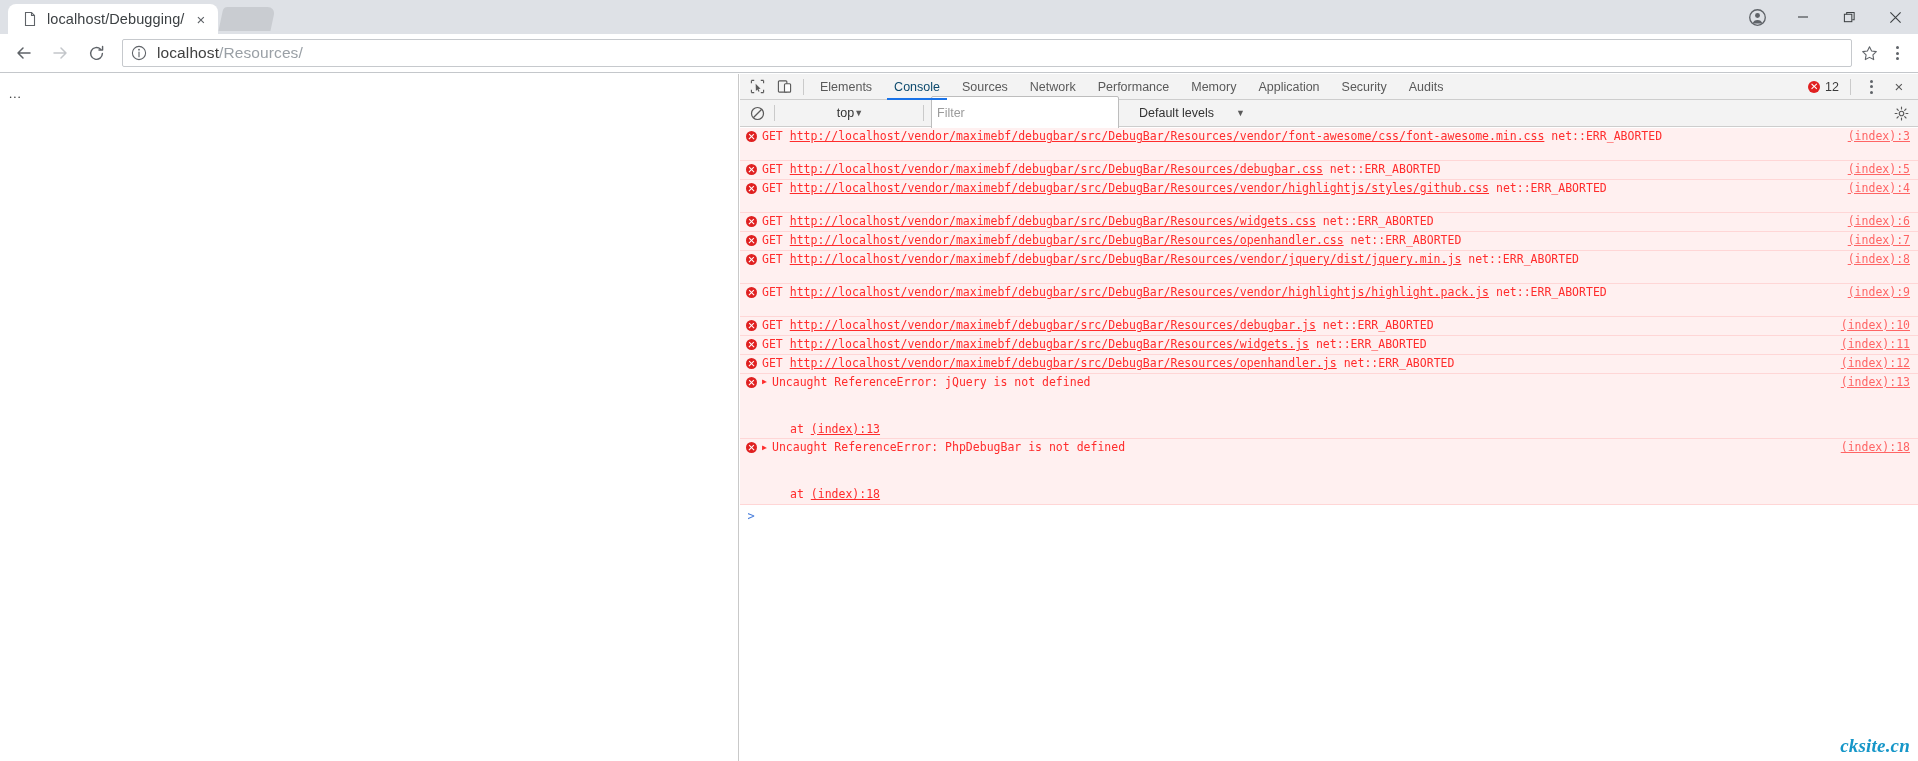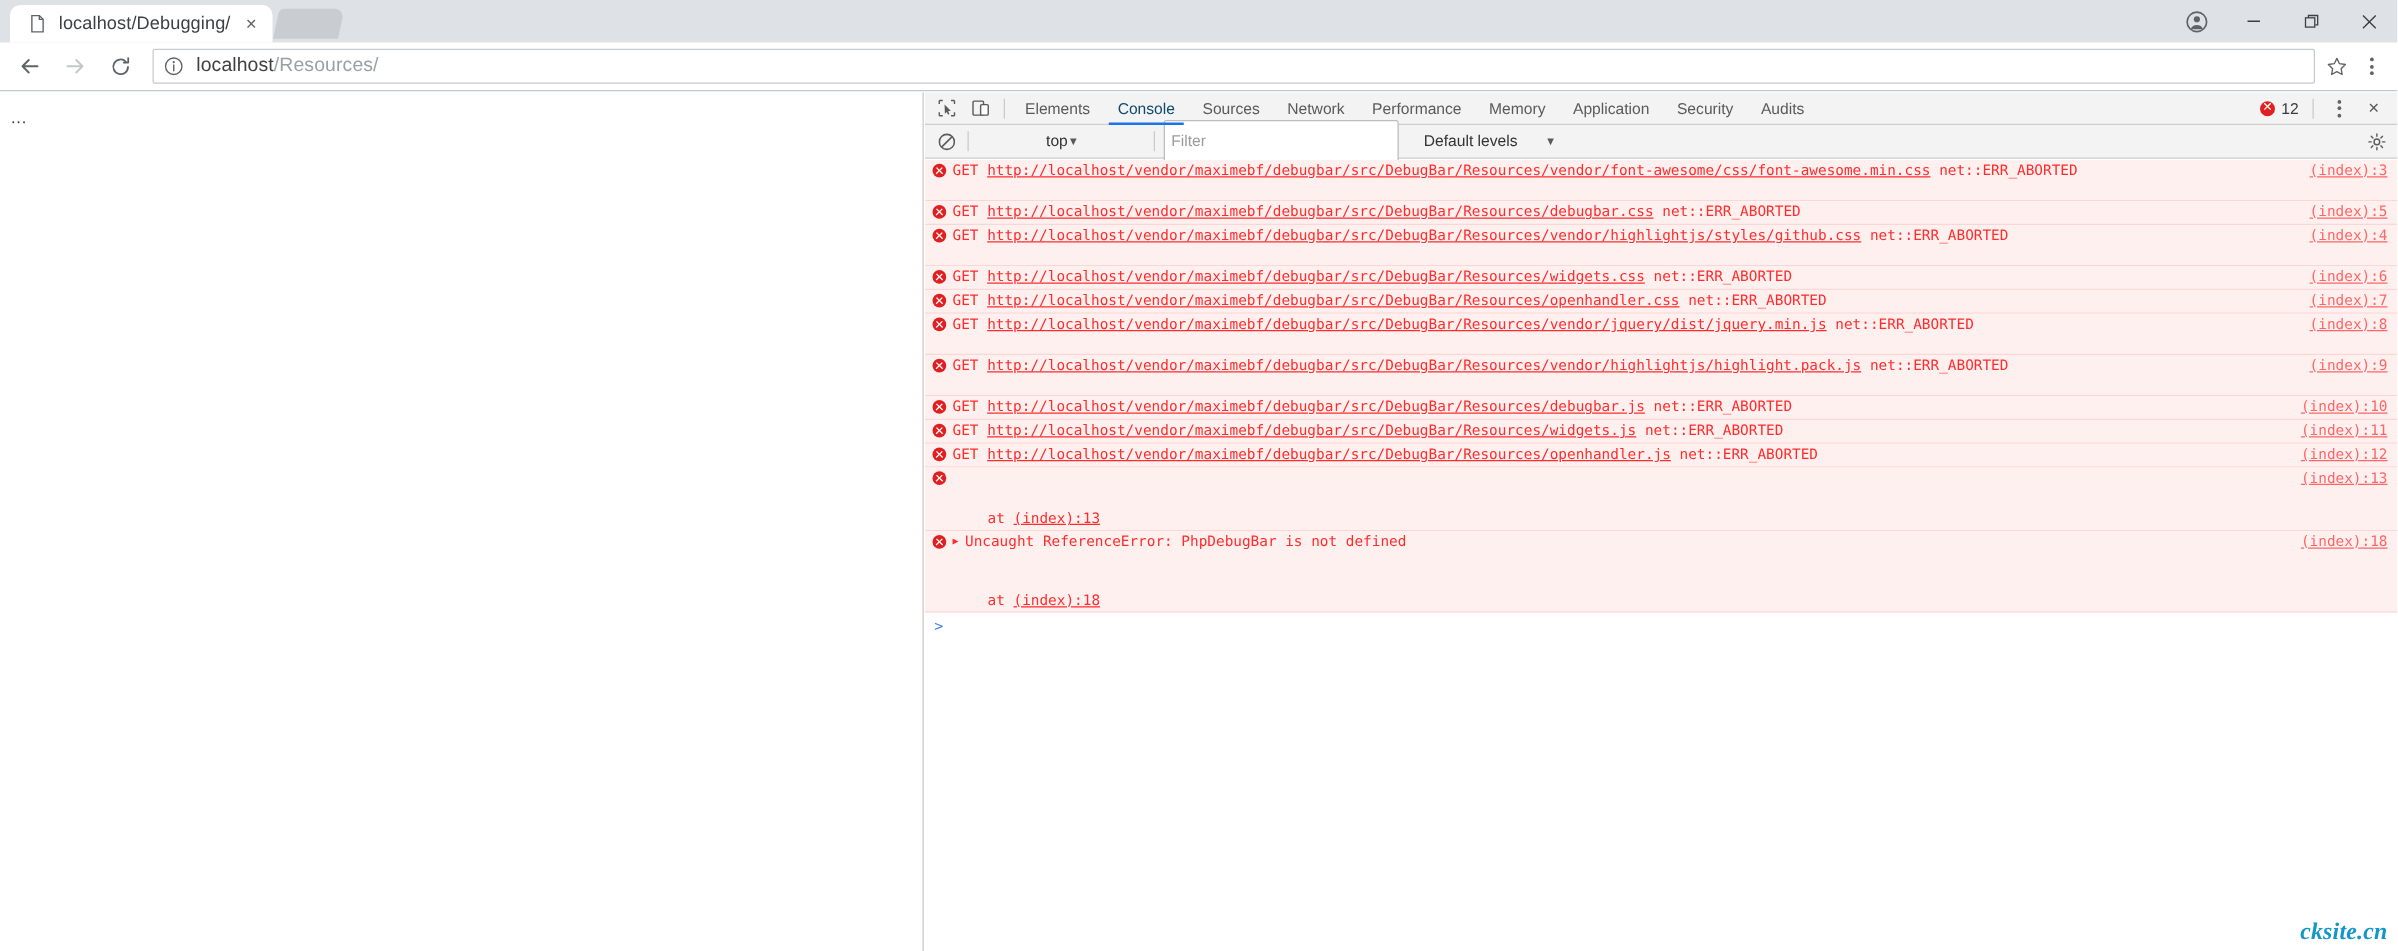--- a/index.html
+++ b/index.html
@@ -719,20 +719,21 @@
           <span>net::ERR_ABORTED</span>
         </div>
         <div class="msg-src">(index):12</div>
       </div>
 
       <div class="msg tall">
         <div class="msg-icon">
             <span class="x-circle"></span>
           </div>
         <div class="msg-body">
+          <div><span class="expander">▶</span><span>Uncaught ReferenceError: jQuery is not defined</span></div>
           <div class="stack-line"><span>at</span> <span class="stack-link">(index):13</span></div>
         </div>
         <div class="msg-src">(index):13</div>
       </div>
 
       <div class="msg tall">
         <div class="msg-icon">
             <span class="x-circle"></span>
           </div>
         <div class="msg-body">

